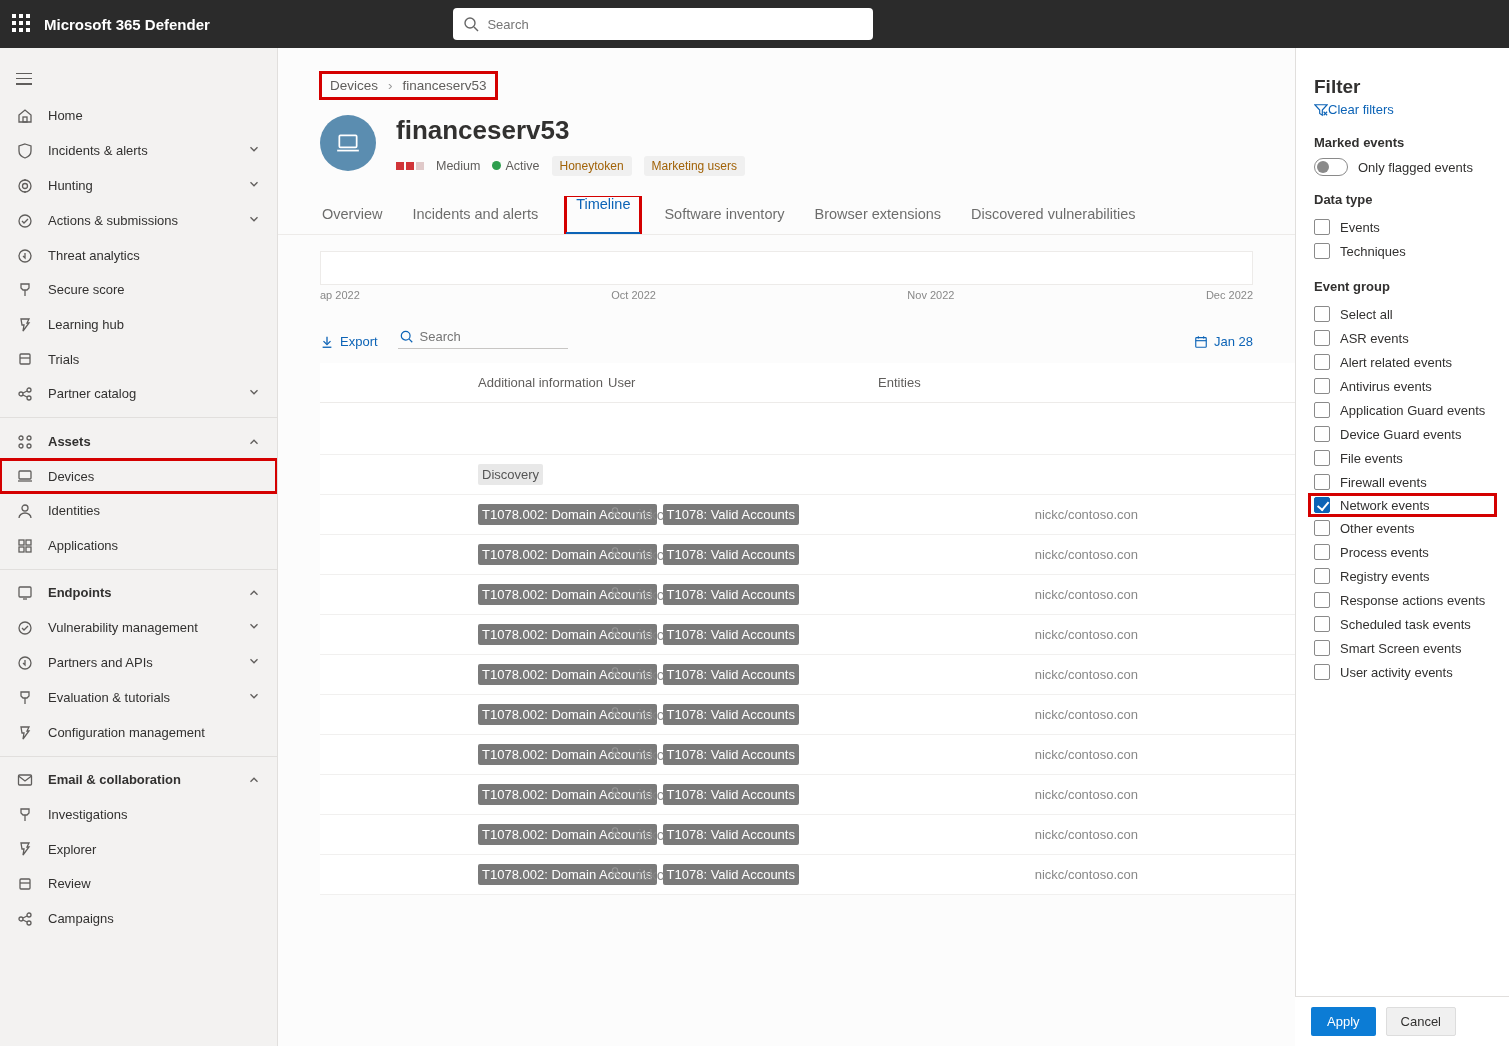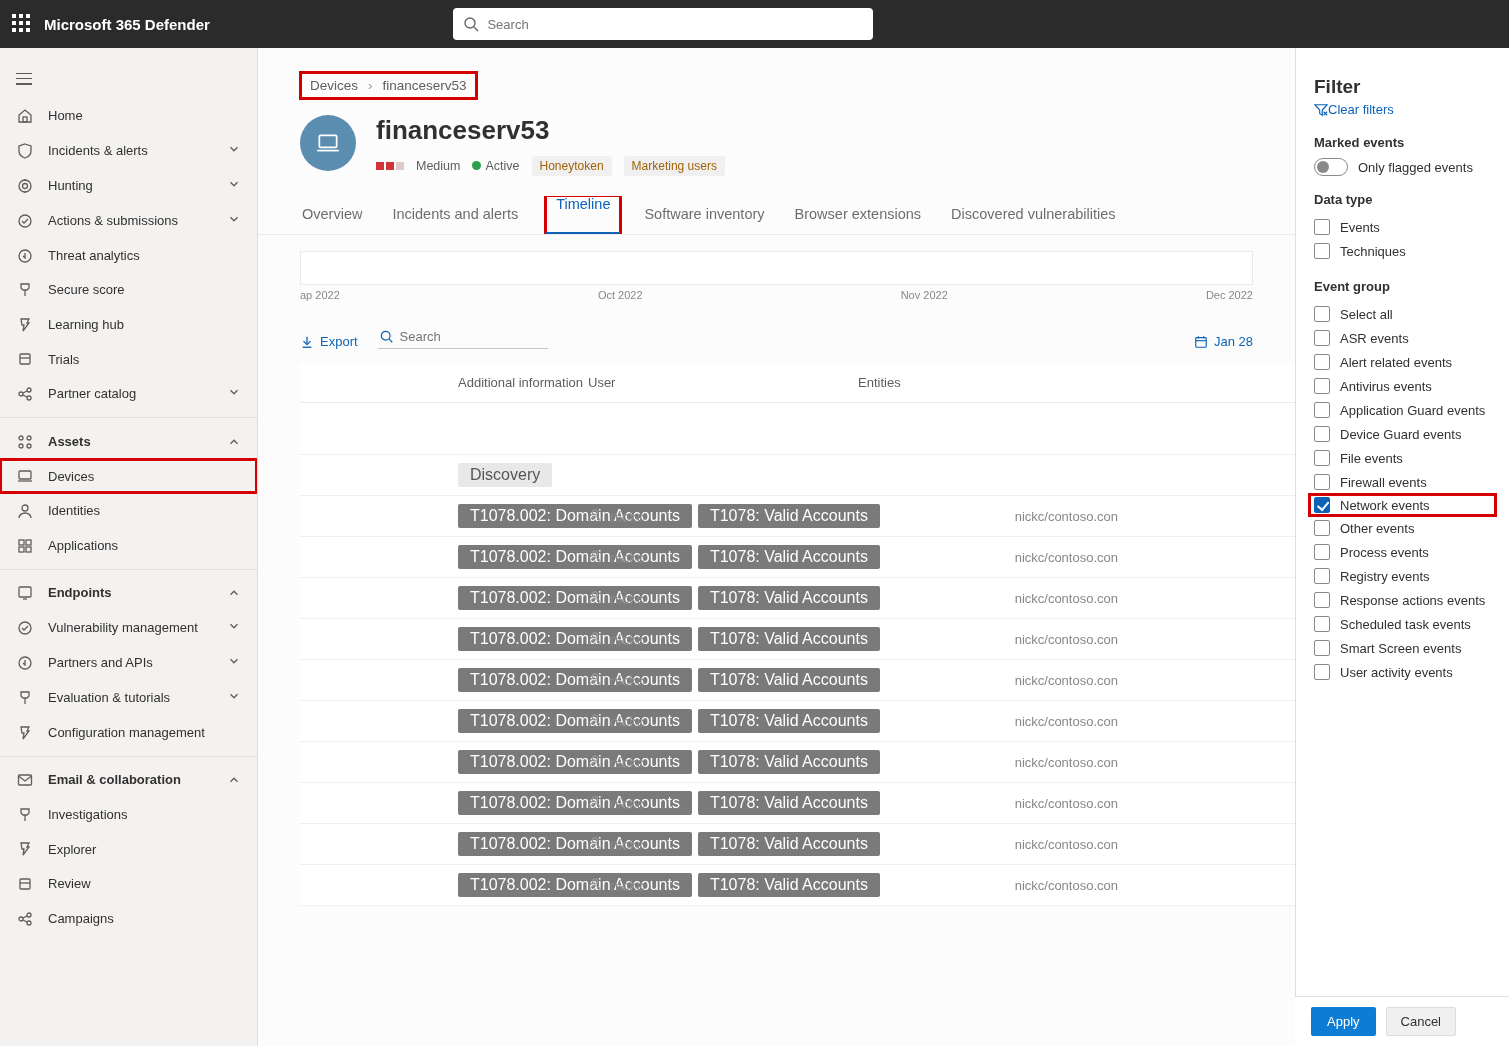--- a/index.html
+++ b/index.html
@@ -14,21 +14,21 @@
   .waffle span { background:#fff; width:4px; height:4px; }
   .topbar-title { font-size: 15px; font-weight: 600; }
   .topbar-search { margin: 0 auto; position: relative; }
   .topbar-search input { width: 420px; height: 32px; border-radius: 4px; border: none; padding: 0 12px 0 34px; font-size: 13px; }
   .topbar-search .search-ico { position: absolute; left: 10px; top: 50%; transform: translateY(-50%); }
 
   
   .shell { display: flex; height: calc(100% - 48px); }
 
   
-  .sidebar { width: 258px; background: #f3f2f1; border-right: 1px solid #e1dfdd; overflow-y: auto; padding-bottom: 12px; }
+  .sidebar { width: 278px; background: #f3f2f1; border-right: 1px solid #e1dfdd; overflow-y: auto; padding-bottom: 12px; }
   .hamburger { padding: 14px 16px; }
   .hamburger-lines { width:16px; height:12px; display:flex; flex-direction:column; justify-content:space-between; }
   .hamburger-lines span { height:1.5px; background:#605e5c; }
   .nav-item { display:flex; align-items:center; padding: 9px 16px; color:#323130; cursor:pointer; gap:14px; position:relative; }
   .nav-item .chev { margin-left:auto; }
   .nav-ico { width:18px; text-align:center; color:#605e5c; flex:none; }
   .nav-section { font-weight: 600; }
   .nav-divider { height:1px; background:#e1dfdd; margin:6px 0; }
   .highlight-red { outline: 3px solid #d40000; outline-offset: -2px; }
 
@@ -66,21 +66,21 @@
   .date-range { color:#0c63b6; display:flex; align-items:center; gap:6px; font-size:13px; }
 
   
   .table { margin: 8px 0 0 42px; }
   .thead { display:flex; color:#605e5c; font-size:13px; padding: 12px 8px; background:#fff; border-bottom:1px solid #edebe9; }
   .col-info { width:280px; padding-left:150px; }
   .col-user { width:270px; }
   .col-ent  { width:260px; }
   .trow { display:flex; align-items:center; padding: 8px 8px; background:#fff; border-bottom:1px solid #f1f0ef; min-height:40px;}
   .trow .col-info { display:flex; gap:6px; }
-  .pill { background:#7a7a7a; color:#fff; font-size:16px; padding:3px 12px; border-radius:2px; white-space:nowrap; }
+  .pill { background:#7a7a7a; color:#fff; font-size:13px; padding:3px 4px; border-radius:2px; white-space:nowrap; }
   .pill.light { background:#e8e8e8; color:#555; }
   .user-cell { display:flex; align-items:center; gap:8px; color:#888; font-size:15px; }
   .ent-cell { color:#888; font-size:13px;text-align:right; }
 
   
   .filter-panel { width:214px; background:#fff; border-left:1px solid #e1dfdd; padding: 28px 18px 70px 18px; overflow:auto; position:relative; }
   .filter-title { font-size:19px; font-weight:600; margin-bottom:4px; }
   .clear-filters { color:#0c63b6; font-size:13px; display:flex; align-items:center; margin-bottom:18px; }
   .filter-section-title { font-weight:600; font-size:13px; margin: 6px 0 8px 0; }
   .toggle-row { display:flex; align-items:center; gap:10px; font-size:13px; color:#323130; margin-bottom:6px;}

